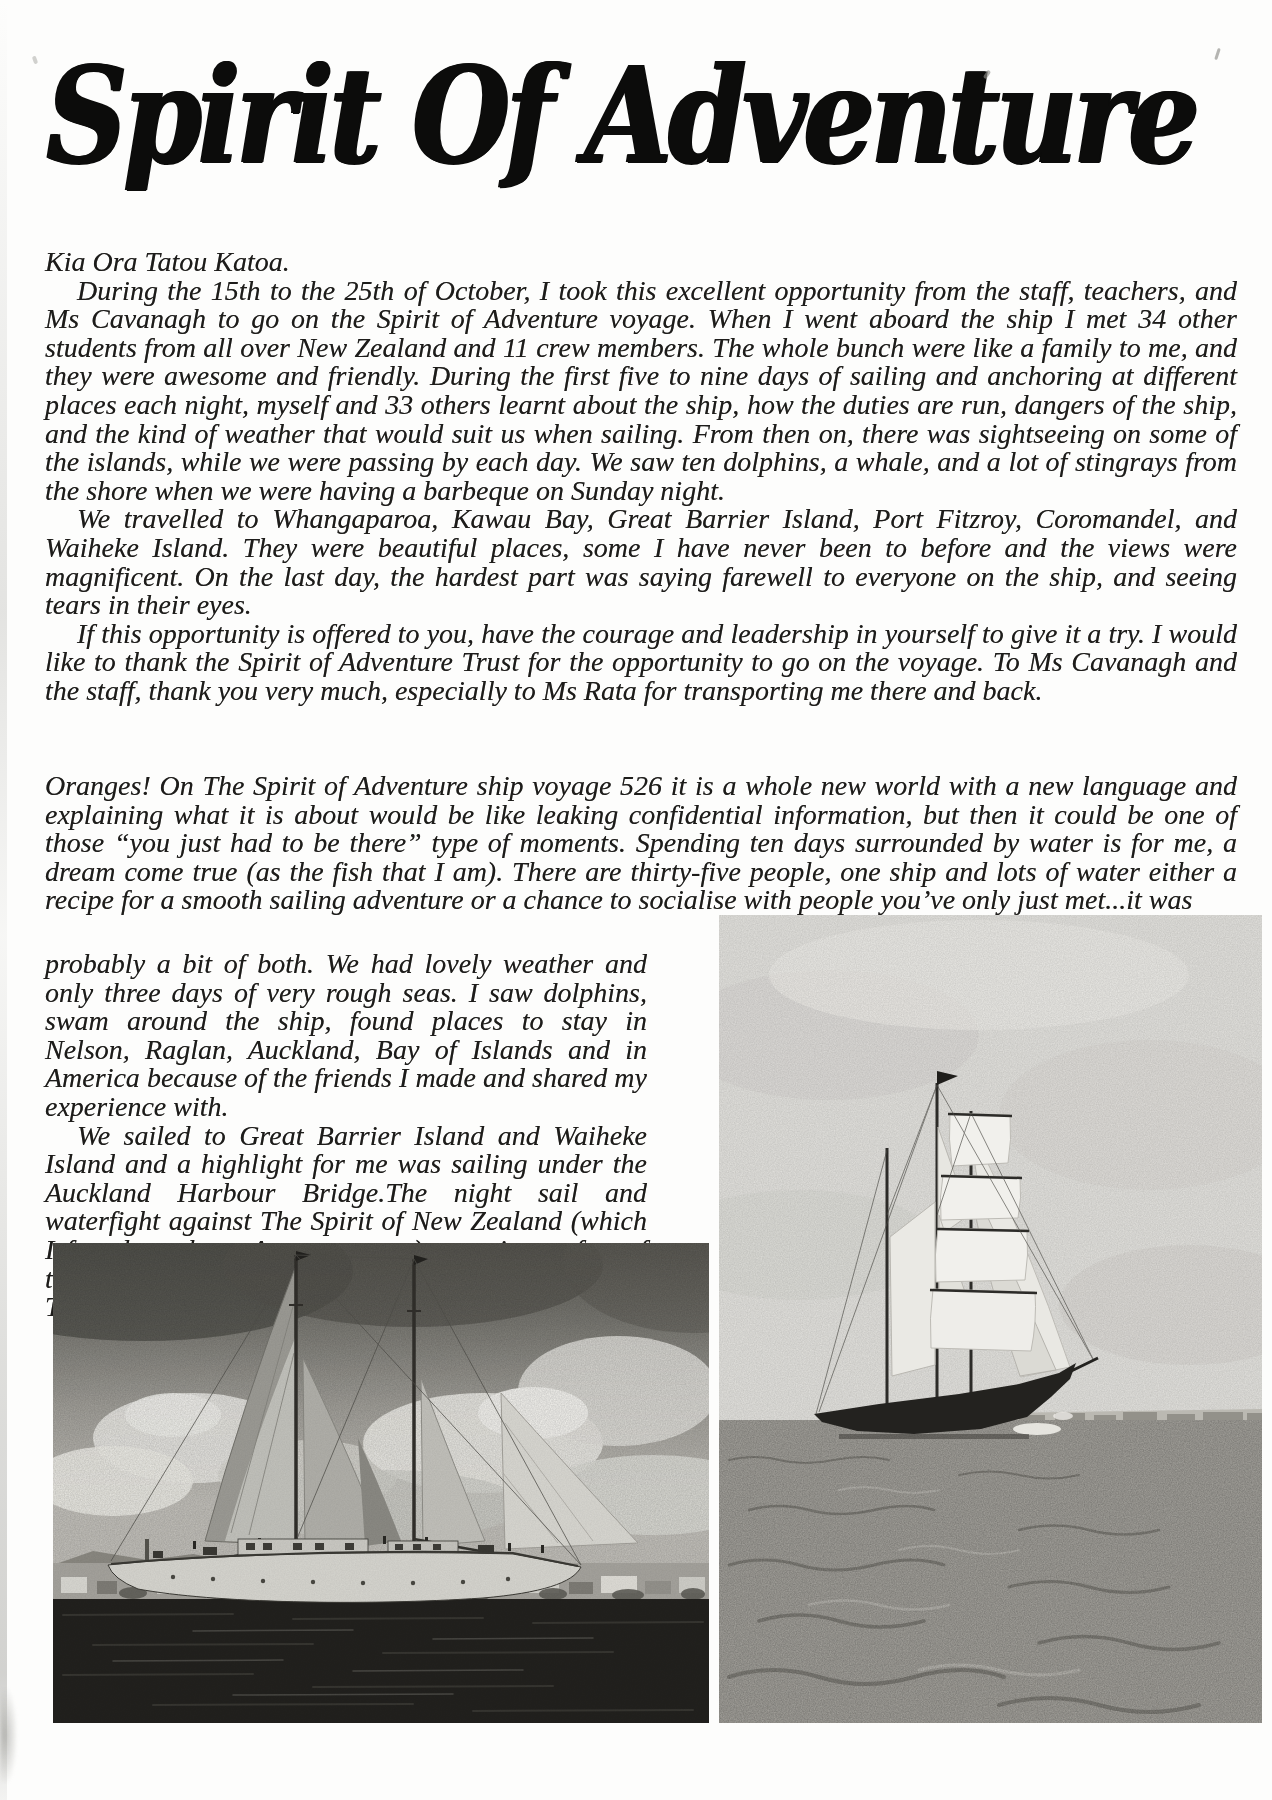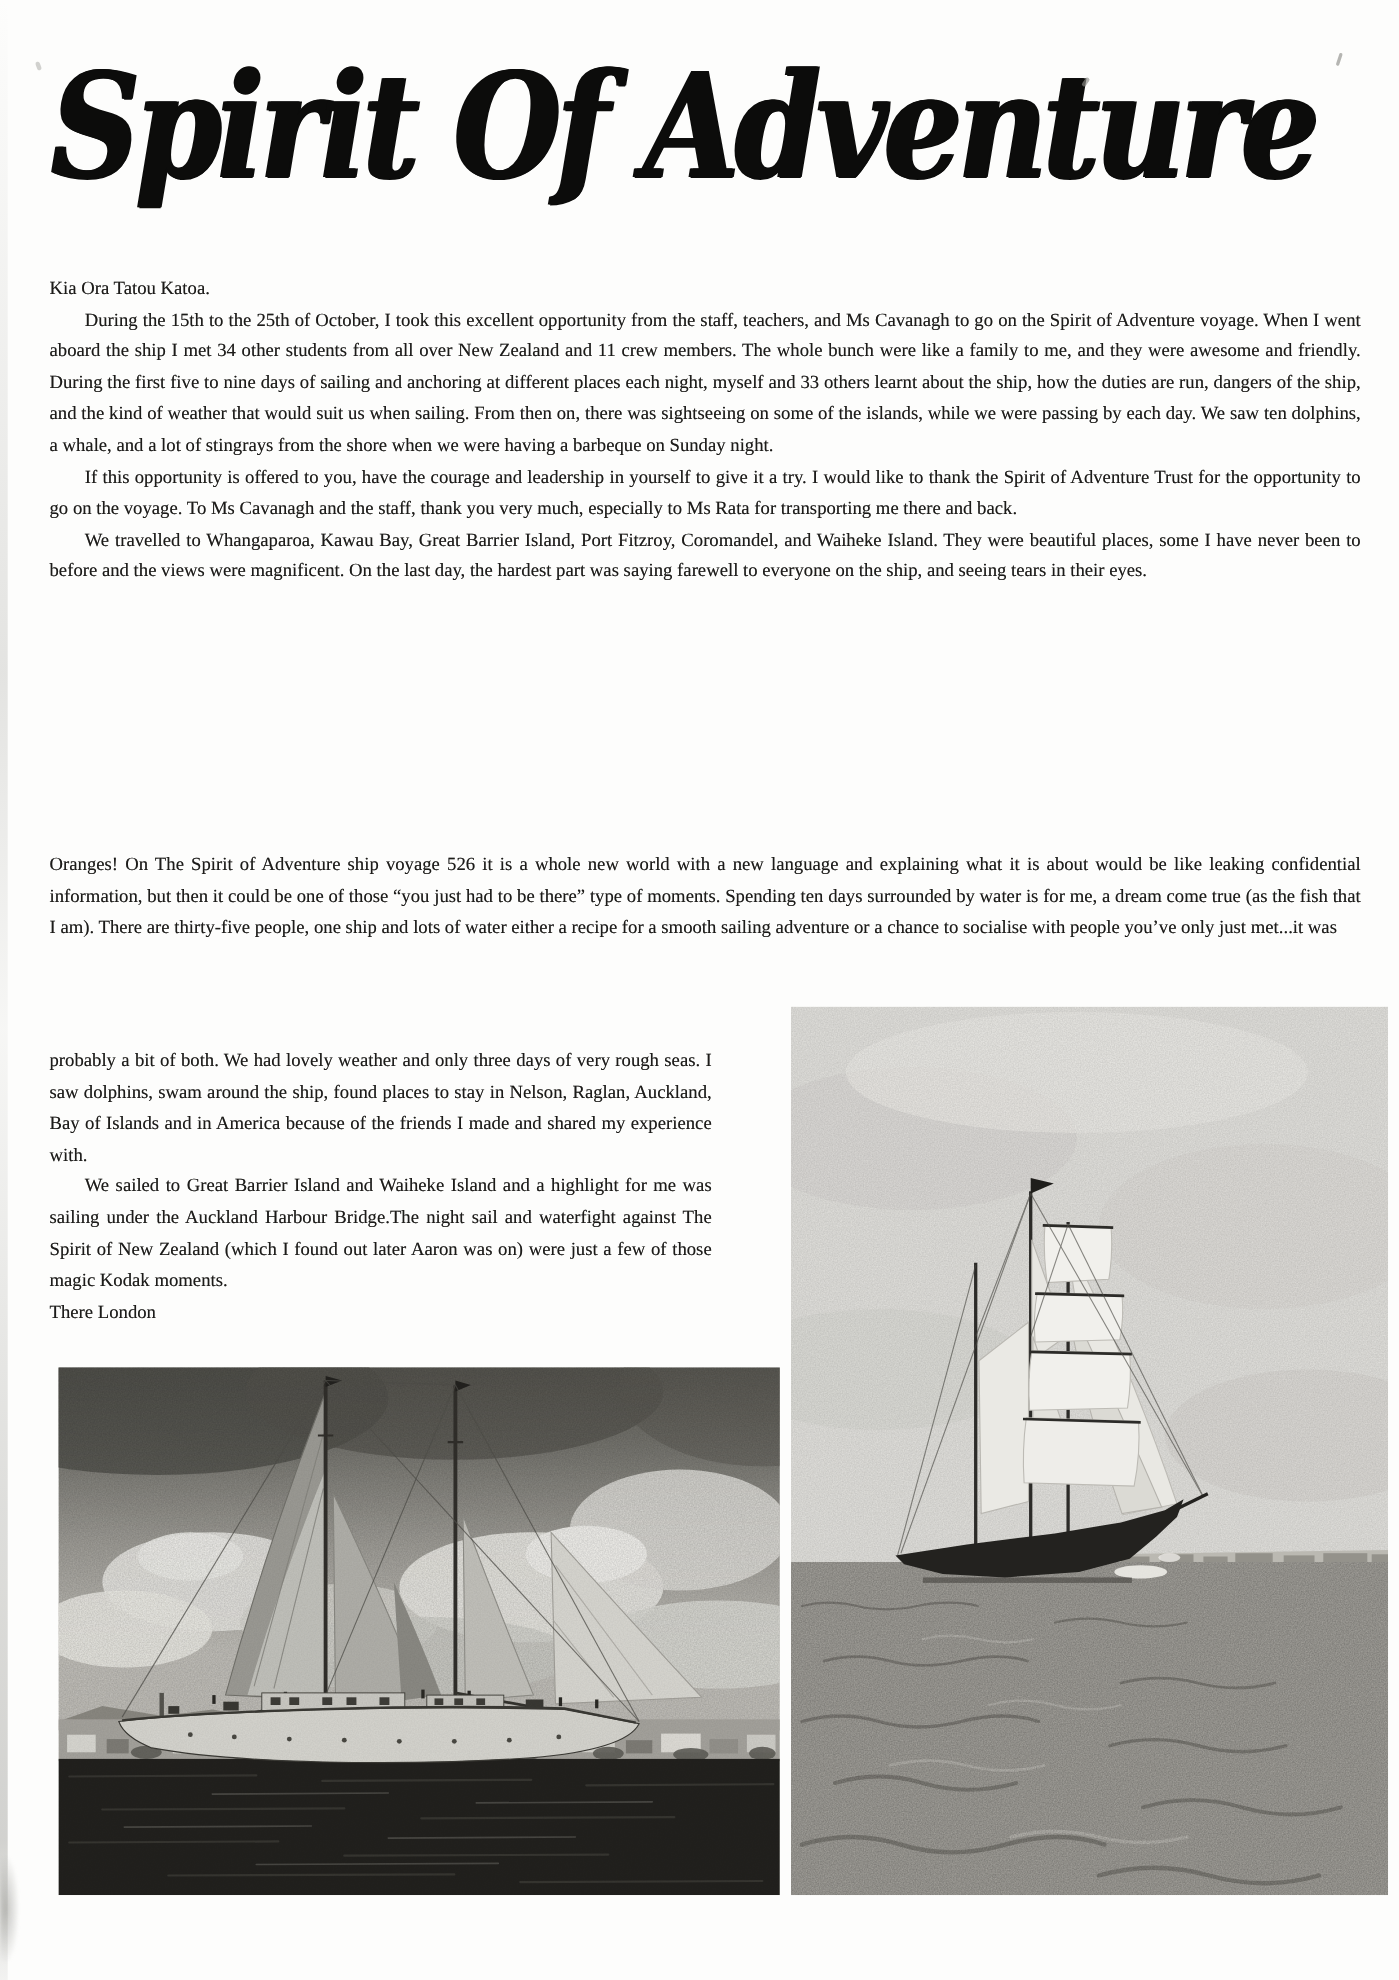--- a/index.html
+++ b/index.html
@@ -19,23 +19,24 @@
     font-style:italic;font-weight:bold;
     font-size:112px;line-height:1.35;
     letter-spacing:-4px;
     color:#0c0c0b;
     white-space:nowrap;
     transform:scaleY(1.18);transform-origin:top left;
     text-shadow:2px 0 0 #0c0c0b,1px 1px 0 #0c0c0b,-1px 0 0 #0c0c0b;
   }
   
   .bodytext{
-    font-size:17px;line-height:28.6px;
+    font-size:28px;line-height:28.6px;
     text-align:justify;
     text-shadow:0 0 .4px rgba(20,20,18,.55);
+    font-style:italic;
   }
   .bodytext p{margin:0;}
   .bodytext p.ind{text-indent:32px;}
   .article1{position:absolute;left:45px;top:248px;width:1192px;}
   .article2-intro{position:absolute;left:45px;top:772px;width:1192px;}
   .article2-col{position:absolute;left:45px;top:922px;width:602px;margin-top:28px;}
   .sig{text-align:left;}
   
   .photo{position:absolute;overflow:hidden;}
   .photo svg{display:block;width:100%;height:100%;}
@@ -66,22 +67,22 @@
 </head>
 <body>
 
 <div class="page">
 
   <div class="title">Spirit Of Adventure</div>
 
   <div class="article1 bodytext">
     <p>Kia Ora Tatou Katoa.</p>
     <p class="ind">During the 15th to the 25th of October, I took this excellent opportunity from the staff, teachers, and Ms Cavanagh to go on the Spirit of Adventure voyage.  When I went aboard the ship I met 34 other students from all over New Zealand and 11 crew members.  The whole bunch were like a family to me, and they were awesome and friendly.  During the first five to nine days of sailing and anchoring at different places each night, myself and 33 others learnt about the ship, how the duties are run, dangers of the ship, and the kind of weather that would suit us when sailing.  From then on, there was sightseeing on some of the islands, while we were passing by each day.  We saw ten dolphins, a whale, and a lot of stingrays from the shore when we were having a barbeque on Sunday night.</p>
+    <p class="ind">We travelled to Whangaparoa, Kawau Bay, Great Barrier Island, Port Fitzroy, Coromandel, and Waiheke Island.  They were beautiful places, some I have never been to before and the views were magnificent.  On the last day, the hardest part was saying farewell to everyone on the ship, and seeing tears in their eyes.</p>
     <p class="ind">If this opportunity is offered to you, have the courage and leadership in yourself to give it a try.  I would like to thank the Spirit of Adventure Trust for the opportunity to go on the voyage.  To Ms Cavanagh and the staff, thank you very much, especially to Ms Rata for transporting me there and back.</p>
-    <p class="ind">We travelled to Whangaparoa, Kawau Bay, Great Barrier Island, Port Fitzroy, Coromandel, and Waiheke Island.  They were beautiful places, some I have never been to before and the views were magnificent.  On the last day, the hardest part was saying farewell to everyone on the ship, and seeing tears in their eyes.</p>
   </div>
 
   <div class="article2-intro bodytext">
     <p>Oranges! On The Spirit of Adventure ship voyage 526 it is a whole new world with a new language and explaining what it is about would be like leaking confidential information, but then it could be one of those “you just had to be there” type of moments. Spending ten days surrounded by water is for me, a dream come true (as the fish that I am). There are thirty-five people, one ship and lots of water either a recipe for a smooth sailing adventure or a chance to socialise with people you’ve only just met...it was</p>
   </div>
 
   <div class="article2-col bodytext">
     <p>probably a bit of both. We had lovely weather and only three days of very rough seas. I saw dolphins, swam around the ship, found places to stay in Nelson, Raglan, Auckland, Bay of Islands and in America because of the friends I made and shared my experience with.</p>
     <p class="ind">We sailed to Great Barrier Island and Waiheke Island and a highlight for me was sailing under the Auckland Harbour Bridge.The night sail and waterfight against The Spirit of New Zealand (which I found out later Aaron was on) were just a few of those magic Kodak moments.</p>
     <p class="sig">There London</p>

